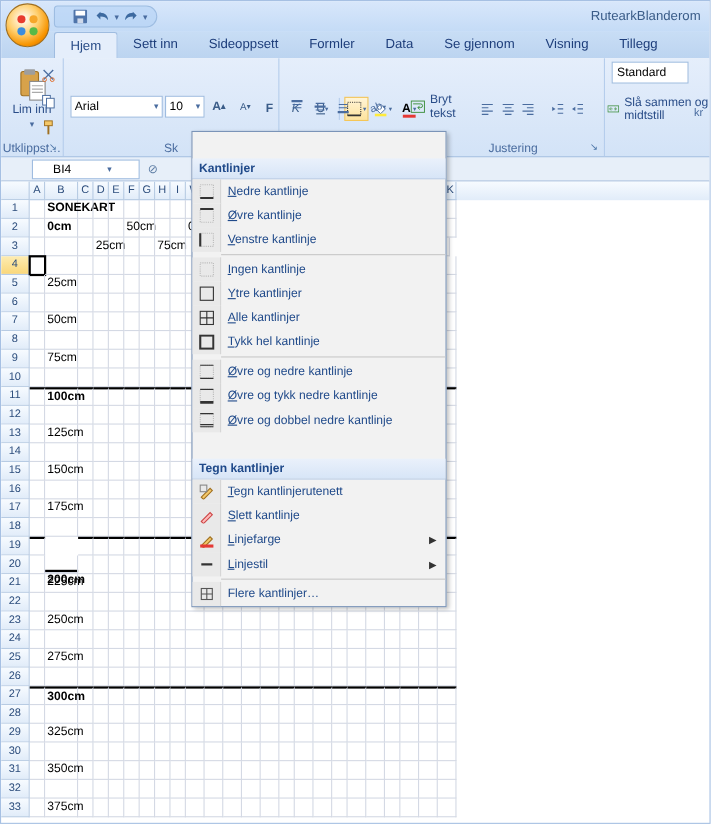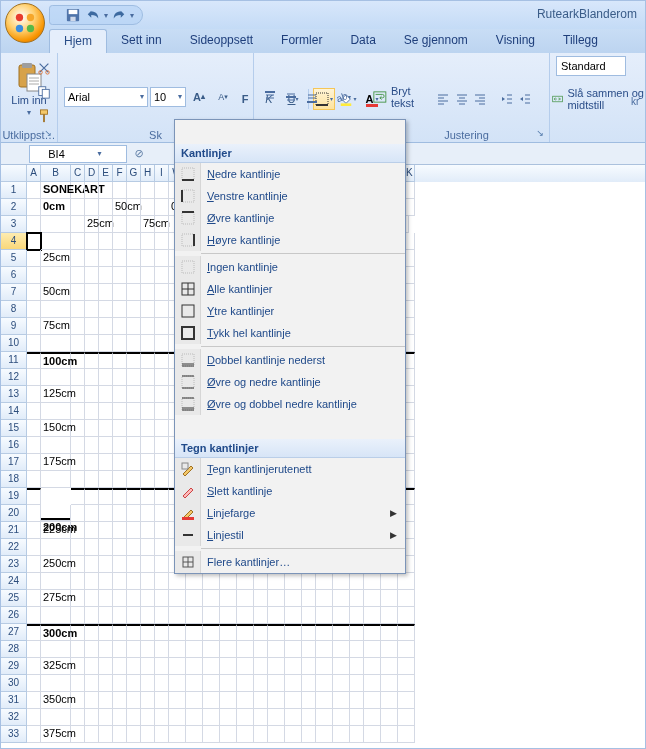--- a/index.html
+++ b/index.html
@@ -1251,98 +1251,89 @@
             <rect x="1" y="1" width="12" height="12" fill="none" stroke="#bbb" stroke-dasharray="1 1"></rect>
             <line x1="1" y1="13" x2="13" y2="13" stroke="#333" stroke-width="2"></line>
           </svg>
         </span>
         <span><u>N</u>edre kantlinje</span>
       </div>
       <div class="dd-item">
         <span class="dd-icon">
           <svg viewBox="0 0 14 14">
             <rect x="1" y="1" width="12" height="12" fill="none" stroke="#bbb" stroke-dasharray="1 1"></rect>
-            <line x1="1" y1="1" x2="1" y2="13" stroke="#333" stroke-width="2"></line>
+            <line x1="1" y1="1" x2="13" y2="1" stroke="#333" stroke-width="2"></line>
           </svg>
         </span>
-        <span><u>V</u>enstre kantlinje</span>
+        <span><u>Ø</u>vre kantlinje</span>
       </div>
       <div class="dd-item">
         <span class="dd-icon">
           <svg viewBox="0 0 14 14">
             <rect x="1" y="1" width="12" height="12" fill="none" stroke="#bbb" stroke-dasharray="1 1"></rect>
-            <line x1="1" y1="1" x2="13" y2="1" stroke="#333" stroke-width="2"></line>
+            <line x1="1" y1="1" x2="1" y2="13" stroke="#333" stroke-width="2"></line>
           </svg>
         </span>
-        <span><u>Ø</u>vre kantlinje</span>
-      </div>
-      <div class="dd-item">
-        <span class="dd-icon">
-          <svg viewBox="0 0 14 14">
-            <rect x="1" y="1" width="12" height="12" fill="none" stroke="#bbb" stroke-dasharray="1 1"></rect>
-            <line x1="13" y1="1" x2="13" y2="13" stroke="#333" stroke-width="2"></line>
-          </svg>
-        </span>
-        <span><u>H</u>øyre kantlinje</span>
+        <span><u>V</u>enstre kantlinje</span>
       </div>
       <div class="dd-sep"></div>
       <div class="dd-item">
         <span class="dd-icon">
           <svg viewBox="0 0 14 14">
             <rect x="1" y="1" width="12" height="12" fill="none" stroke="#bbb" stroke-dasharray="1 1"></rect>
           </svg>
         </span>
         <span><u>I</u>ngen kantlinje</span>
+      </div>
+      <div class="dd-item">
+        <span class="dd-icon">
+          <svg viewBox="0 0 14 14">
+            <rect x="1" y="1" width="12" height="12" fill="none" stroke="#333"></rect>
+          </svg>
+        </span>
+        <span><u>Y</u>tre kantlinjer</span>
       </div>
       <div class="dd-item">
         <span class="dd-icon">
           <svg viewBox="0 0 14 14">
             <rect x="1" y="1" width="12" height="12" fill="none" stroke="#333"></rect>
             <line x1="1" y1="7" x2="13" y2="7" stroke="#333"></line>
             <line x1="7" y1="1" x2="7" y2="13" stroke="#333"></line>
           </svg>
         </span>
         <span><u>A</u>lle kantlinjer</span>
       </div>
       <div class="dd-item">
         <span class="dd-icon">
           <svg viewBox="0 0 14 14">
-            <rect x="1" y="1" width="12" height="12" fill="none" stroke="#333"></rect>
-          </svg>
-        </span>
-        <span><u>Y</u>tre kantlinjer</span>
-      </div>
-      <div class="dd-item">
-        <span class="dd-icon">
-          <svg viewBox="0 0 14 14">
             <rect x="1" y="1" width="12" height="12" fill="none" stroke="#333" stroke-width="2"></rect>
           </svg>
         </span>
         <span><u>T</u>ykk hel kantlinje</span>
       </div>
       <div class="dd-sep"></div>
-      <div class="dd-item">
-        <span class="dd-icon">
-          <svg viewBox="0 0 14 14">
-            <rect x="1" y="1" width="12" height="12" fill="none" stroke="#bbb" stroke-dasharray="1 1"></rect>
-            <line x1="1" y1="11" x2="13" y2="11" stroke="#333"></line>
-            <line x1="1" y1="13" x2="13" y2="13" stroke="#333"></line>
-          </svg>
-        </span>
-        <span><u>D</u>obbel kantlinje nederst</span>
-      </div>
       <div class="dd-item">
         <span class="dd-icon">
           <svg viewBox="0 0 14 14">
             <rect x="1" y="1" width="12" height="12" fill="none" stroke="#bbb" stroke-dasharray="1 1"></rect>
             <line x1="1" y1="1" x2="13" y2="1" stroke="#333"></line>
             <line x1="1" y1="13" x2="13" y2="13" stroke="#333"></line>
           </svg>
         </span>
         <span><u>Ø</u>vre og nedre kantlinje</span>
+      </div>
+      <div class="dd-item">
+        <span class="dd-icon">
+          <svg viewBox="0 0 14 14">
+            <rect x="1" y="1" width="12" height="12" fill="none" stroke="#bbb" stroke-dasharray="1 1"></rect>
+            <line x1="1" y1="1" x2="13" y2="1" stroke="#333"></line>
+            <line x1="1" y1="13" x2="13" y2="13" stroke="#333" stroke-width="3"></line>
+          </svg>
+        </span>
+        <span><u>Ø</u>vre og tykk nedre kantlinje</span>
       </div>
       <div class="dd-item">
         <span class="dd-icon">
           <svg viewBox="0 0 14 14">
             <rect x="1" y="1" width="12" height="12" fill="none" stroke="#bbb" stroke-dasharray="1 1"></rect>
             <line x1="1" y1="1" x2="13" y2="1" stroke="#333"></line>
             <line x1="1" y1="11" x2="13" y2="11" stroke="#333"></line>
             <line x1="1" y1="13" x2="13" y2="13" stroke="#333"></line>
           </svg>
         </span>

